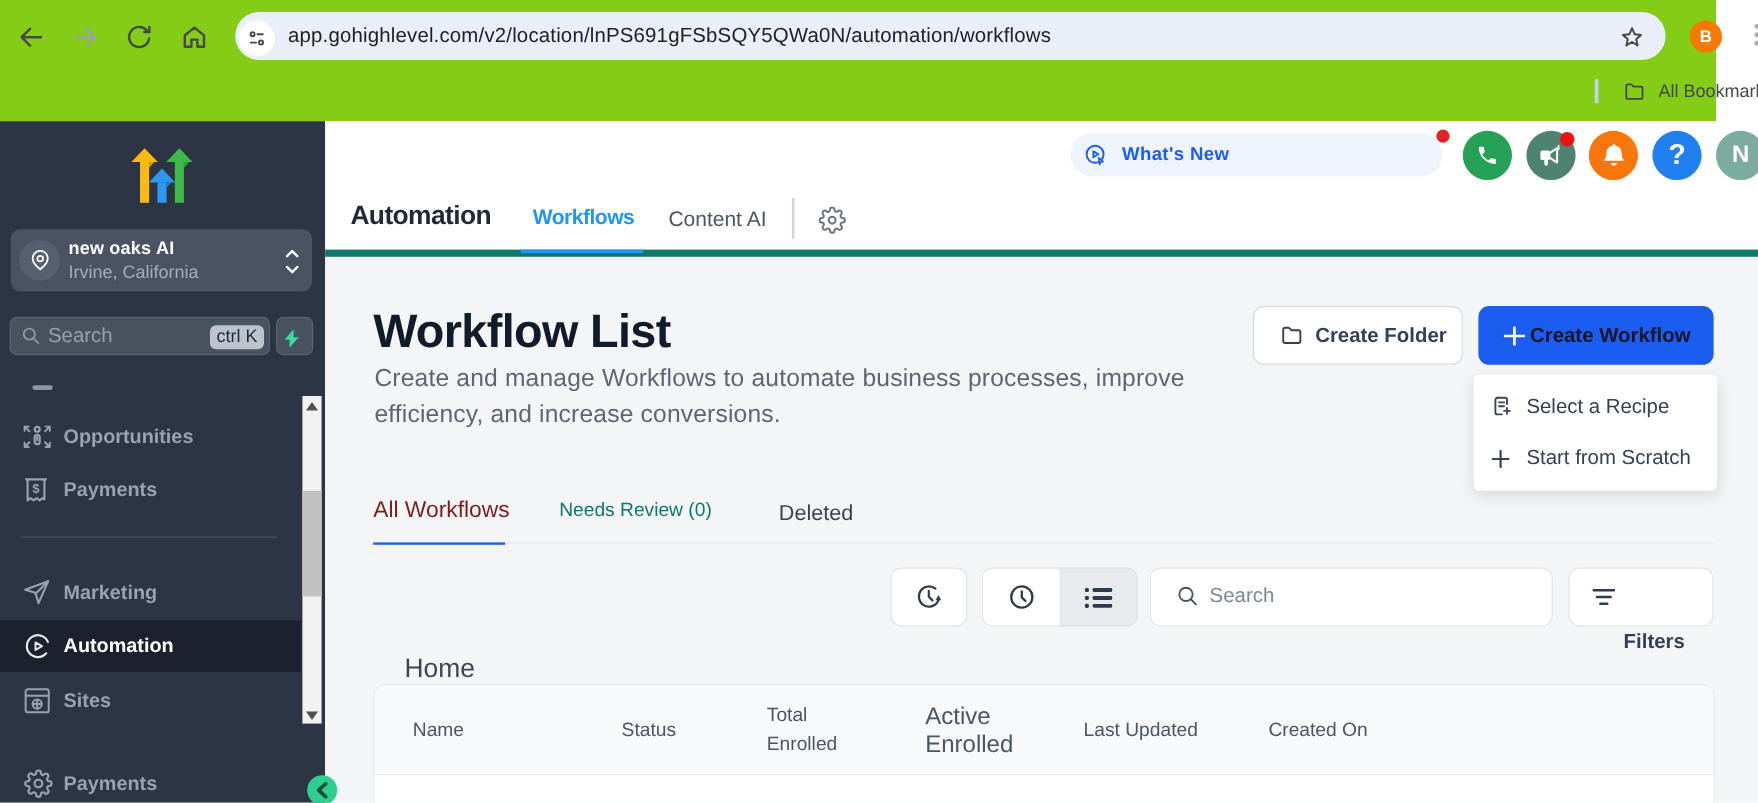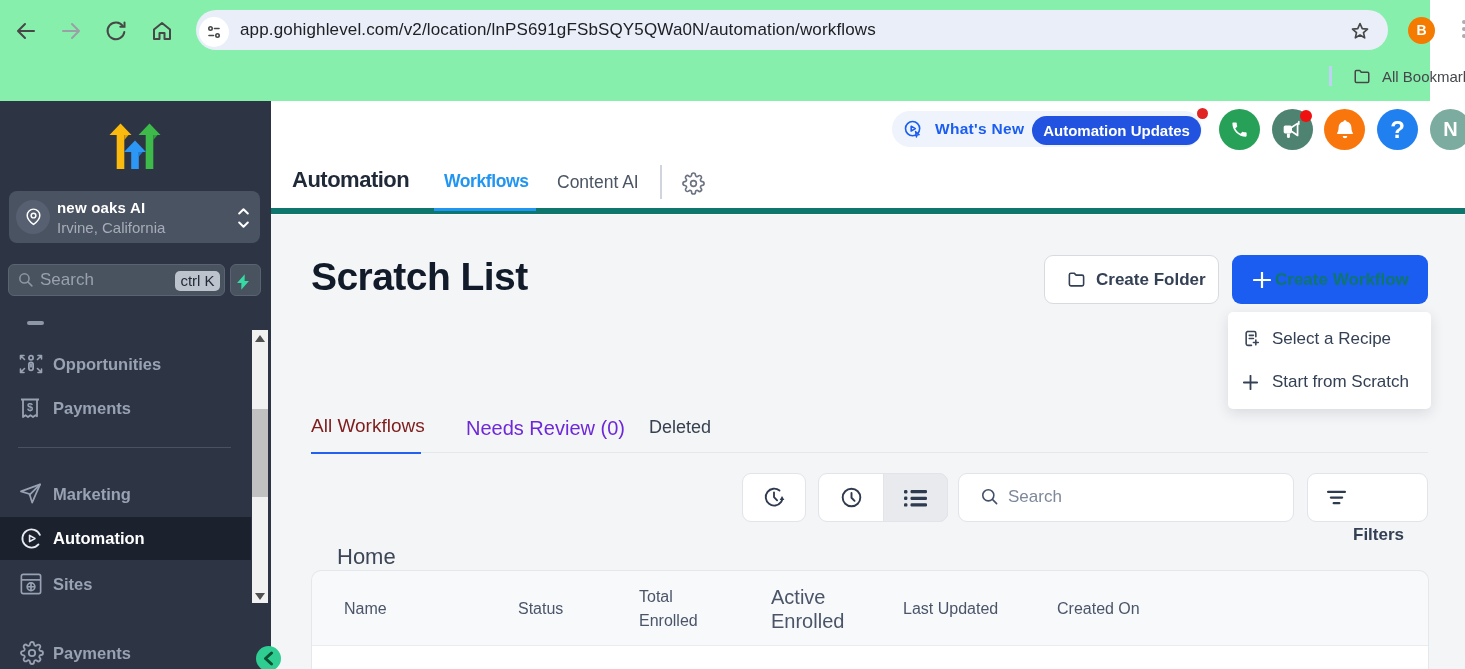--- a/index.html
+++ b/index.html
@@ -3,21 +3,21 @@
 <meta charset="utf-8">
 <style>
   * { margin:0; padding:0; box-sizing:border-box; }
   html,body { width:1465px; height:669px; overflow:hidden; }
   body { font-family:"Liberation Sans",sans-serif; background:#fff; position:relative; }
   .abs { position:absolute; }
 </style>
 </head>
 <body>
 
-<div class="abs" id="chrome" style="left:0;top:0;width:1430px;height:101px;background:#86efac;">
+<div class="abs" id="chrome" style="left:0;top:0;width:1430px;height:101px;background:#84cc16;">
 
   <svg class="abs" style="left:14px;top:19px" width="24" height="24" viewBox="0 0 24 24" fill="none" stroke="#474747" stroke-width="2" stroke-linecap="round" stroke-linejoin="round">
     <path d="M20 12H5M11 5l-7 7 7 7"></path>
   </svg>
 
   <svg class="abs" style="left:59px;top:19px" width="24" height="24" viewBox="0 0 24 24" fill="none" stroke="#9aa0a6" stroke-width="2" stroke-linecap="round" stroke-linejoin="round">
     <path d="M4 12h15M13 5l7 7-7 7"></path>
   </svg>
 
   <svg class="abs" style="left:104px;top:19px" width="24" height="24" viewBox="0 0 24 24" fill="none" stroke="#474747" stroke-width="2" stroke-linecap="round" stroke-linejoin="round">
@@ -158,21 +158,20 @@
 
 <div class="abs" id="header" style="left:271px;top:101px;width:1194px;height:113px;background:#fff;border-bottom:6px solid #0f766e;">
 
   <div class="abs" style="left:621px;top:10px;width:310px;height:36px;border-radius:18px;background:#eef3fc;"></div>
   <svg class="abs" style="left:632px;top:18px" width="20" height="20" viewBox="0 0 24 24" fill="none" stroke="#1a5df0" stroke-width="1.9" stroke-linecap="round" stroke-linejoin="round">
     <circle cx="11.5" cy="11.5" r="8.5"></circle>
     <path d="M9.8 8.6 l5 2.9 -5 2.9 z"></path>
     <path d="M15 15 l4.5 3.8 -2.6 0.4 -0.8 2.5 z" fill="#eef3fc" stroke-width="1.6"></path>
   </svg>
   <div class="abs" style="left:664px;top:19px;font-size:15.5px;font-weight:bold;color:#1a5df0;letter-spacing:0.3px;">What's New</div>
-  <div class="abs" style="left:761px;top:15px;width:169px;height:29px;border-radius:15px;background:#2153e0;color:#fff;font-size:15px;font-weight:bold;text-align:center;line-height:29px;">Automation Updates</div>
   <div class="abs" style="left:926px;top:7px;width:11px;height:11px;border-radius:50%;background:#e02424;"></div>
 
   <div class="abs" style="left:948px;top:8px;width:41px;height:41px;border-radius:50%;background:#27a158;"></div>
   <svg class="abs" style="left:959px;top:19px" width="19" height="19" viewBox="0 0 24 24" fill="#fff">
     <path d="M6.6 10.8c1.4 2.8 3.8 5.1 6.6 6.6l2.2-2.2c.3-.3.7-.4 1-.2 1.1.4 2.3.6 3.6.6.6 0 1 .4 1 1V20c0 .6-.4 1-1 1C10.8 21 3 13.2 3 4c0-.6.4-1 1-1h3.5c.6 0 1 .4 1 1 0 1.2.2 2.4.6 3.6.1.3 0 .7-.2 1z"></path>
   </svg>
   <div class="abs" style="left:1001px;top:8px;width:41px;height:41px;border-radius:50%;background:#4e8371;"></div>
   <svg class="abs" style="left:1010px;top:18px" width="23" height="23" viewBox="0 0 24 24">
     <rect x="2.8" y="6.8" width="8.5" height="8.2" rx="1.6" fill="#fff"></rect>
     <path d="M10.5 9.2 L17.3 4.6 V17.2 L10.5 12.6 Z" fill="none" stroke="#fff" stroke-width="1.8" stroke-linejoin="round"></path>
@@ -193,53 +192,54 @@
   <div class="abs" style="left:163px;top:107px;width:102px;height:2.5px;background:#2095f2;"></div>
   <div class="abs" style="left:286px;top:70.5px;font-size:17.5px;color:#4b5563;">Content AI</div>
   <div class="abs" style="left:389px;top:64px;width:2px;height:34px;background:#d0d5dd;"></div>
   <svg class="abs" style="left:411px;top:71px" width="23" height="23" viewBox="0 0 24 24" fill="none" stroke="#6b7280" stroke-width="1.7" stroke-linecap="round" stroke-linejoin="round">
     <circle cx="12" cy="12" r="3"></circle>
     <path d="M19.4 15a1.7 1.7 0 0 0 .34 1.87l.06.06a2 2 0 1 1-2.83 2.83l-.06-.06a1.7 1.7 0 0 0-1.87-.34 1.7 1.7 0 0 0-1 1.51V21a2 2 0 1 1-4 0v-.09A1.7 1.7 0 0 0 9 19.4a1.7 1.7 0 0 0-1.87.34l-.06.06a2 2 0 1 1-2.83-2.83l.06-.06a1.7 1.7 0 0 0 .34-1.87 1.7 1.7 0 0 0-1.51-1H3a2 2 0 1 1 0-4h.09A1.7 1.7 0 0 0 4.6 9a1.7 1.7 0 0 0-.34-1.87l-.06-.06a2 2 0 1 1 2.83-2.83l.06.06a1.7 1.7 0 0 0 1.87.34H9a1.7 1.7 0 0 0 1-1.51V3a2 2 0 1 1 4 0v.09a1.7 1.7 0 0 0 1 1.51 1.7 1.7 0 0 0 1.87-.34l.06-.06a2 2 0 1 1 2.83 2.83l-.06.06a1.7 1.7 0 0 0-.34 1.87V9a1.7 1.7 0 0 0 1.51 1H21a2 2 0 1 1 0 4h-.09a1.7 1.7 0 0 0-1.51 1z"></path>
   </svg>
 </div>
 
 <div class="abs" id="content" style="left:271px;top:215px;width:1194px;height:454px;background:#f4f5f7;">
-  <div class="abs" style="left:40px;top:40px;font-size:39px;font-weight:bold;letter-spacing:-0.55px;color:#111b29;">Scratch List</div>
+  <div class="abs" style="left:40px;top:40px;font-size:39px;font-weight:bold;letter-spacing:-0.55px;color:#111b29;">Workflow List</div>
+  <div class="abs" style="left:41px;top:86px;font-size:20.5px;letter-spacing:0.15px;color:#5c6675;line-height:29.5px;">Create and manage Workflows to automate business processes, improve<br>efficiency, and increase conversions.</div>
 
   <div class="abs" style="left:773px;top:40px;width:175px;height:49px;background:#fff;border:1px solid #d7dbe0;border-radius:9px;"></div>
   <svg class="abs" style="left:796px;top:55px" width="19" height="19" viewBox="0 0 24 24" fill="none" stroke="#344054" stroke-width="2" stroke-linejoin="round">
     <path d="M3 6a2 2 0 0 1 2-2h4l2.5 2.5H19a2 2 0 0 1 2 2V18a2 2 0 0 1-2 2H5a2 2 0 0 1-2-2z"></path>
   </svg>
   <div class="abs" style="left:825px;top:55px;font-size:17px;font-weight:bold;color:#344054;">Create Folder</div>
 
   <div class="abs" style="left:961px;top:40px;width:196px;height:49px;background:#1a5df0;border-radius:9px;"></div>
   <svg class="abs" style="left:982px;top:57px" width="18" height="16" viewBox="0 0 18 16" fill="none" stroke="#fff" stroke-width="2.2" stroke-linecap="round">
     <line x1="1" y1="8" x2="17" y2="8"></line>
       <line x1="9" y1="0.5" x2="9" y2="15.5"></line>
   </svg>
-  <div class="abs" style="left:1004px;top:55px;font-size:17px;font-weight:bold;color:#0f766e;">Create Workflow</div>
+  <div class="abs" style="left:1004px;top:55px;font-size:17px;font-weight:bold;color:#0f172a;">Create Workflow</div>
 
   <div class="abs" style="left:957px;top:97px;width:203px;height:97px;background:#fff;border-radius:5px;box-shadow:0 4px 14px rgba(16,24,40,0.12);"></div>
   <svg class="abs" style="left:971px;top:113px" width="20" height="21" viewBox="0 0 24 24" fill="none" stroke="#3a4556" stroke-width="1.9" stroke-linecap="round" stroke-linejoin="round">
     <path d="M7 3.6 h7.6 a2 2 0 0 1 2 2 V9.8"></path>
     <path d="M7 3.6 a2 2 0 0 0 -2 2 V18.2 a2 2 0 0 0 2 2 h4.4"></path>
     <path d="M8.7 8.2 h5 M8.7 12 h5"></path>
     <path d="M16.6 13.8 v5.8 M13.7 16.7 h5.8"></path>
   </svg>
   <div class="abs" style="left:1001px;top:114px;font-size:17px;color:#344054;">Select a Recipe</div>
   <svg class="abs" style="left:972px;top:160px" width="15" height="15" viewBox="0 0 15 15" fill="none" stroke="#344054" stroke-width="1.8" stroke-linecap="round">
     <line x1="0.8" y1="7.5" x2="14.2" y2="7.5"></line>
       <line x1="7.5" y1="0.8" x2="7.5" y2="14.2"></line>
   </svg>
   <div class="abs" style="left:1001px;top:157px;font-size:17px;color:#344054;">Start from Scratch</div>
 
   <div class="abs" style="left:40px;top:237px;width:1117px;height:1px;background:#e4e7ec;"></div>
   <div class="abs" style="left:40px;top:200px;font-size:19px;color:#7f1d1d;">All Workflows</div>
   <div class="abs" style="left:40px;top:236.5px;width:110px;height:2.5px;background:#2160f0;"></div>
-  <div class="abs" style="left:195px;top:202px;font-size:20px;color:#6d28d9;">Needs Review (0)</div>
+  <div class="abs" style="left:195px;top:202px;font-size:16px;color:#0f766e;">Needs Review (0)</div>
   <div class="abs" style="left:378px;top:202px;font-size:18px;color:#37414f;">Deleted</div>
 
   <div class="abs" style="left:471px;top:258px;width:64px;height:49px;background:#fff;border:1px solid #e1e4e8;border-radius:9px;"></div>
   <svg class="abs" style="left:492px;top:271px" width="22" height="22" viewBox="0 0 24 24" fill="none" stroke="#2e3a4e" stroke-width="2" stroke-linecap="round" stroke-linejoin="round">
     <path d="M18.0 5.0 A9.2 9.2 0 1 0 19.6 17.6 A10.5 10.5 0 0 0 20.9 15.2"></path>
     <path d="M12 6.9 V12.2 L15.4 15.7"></path>
     <path d="M18.2 15.4 L23.3 15.4 L20.75 10.8 Z" fill="#2e3a4e" stroke="none"></path>
   </svg>
   <div class="abs" style="left:547px;top:258px;width:130px;height:49px;background:#fff;border:1px solid #e1e4e8;border-radius:9px;"></div>
   <div class="abs" style="left:612px;top:258px;width:65px;height:49px;background:#e9eaee;border:1px solid #e1e4e8;border-radius:0 9px 9px 0;"></div>

